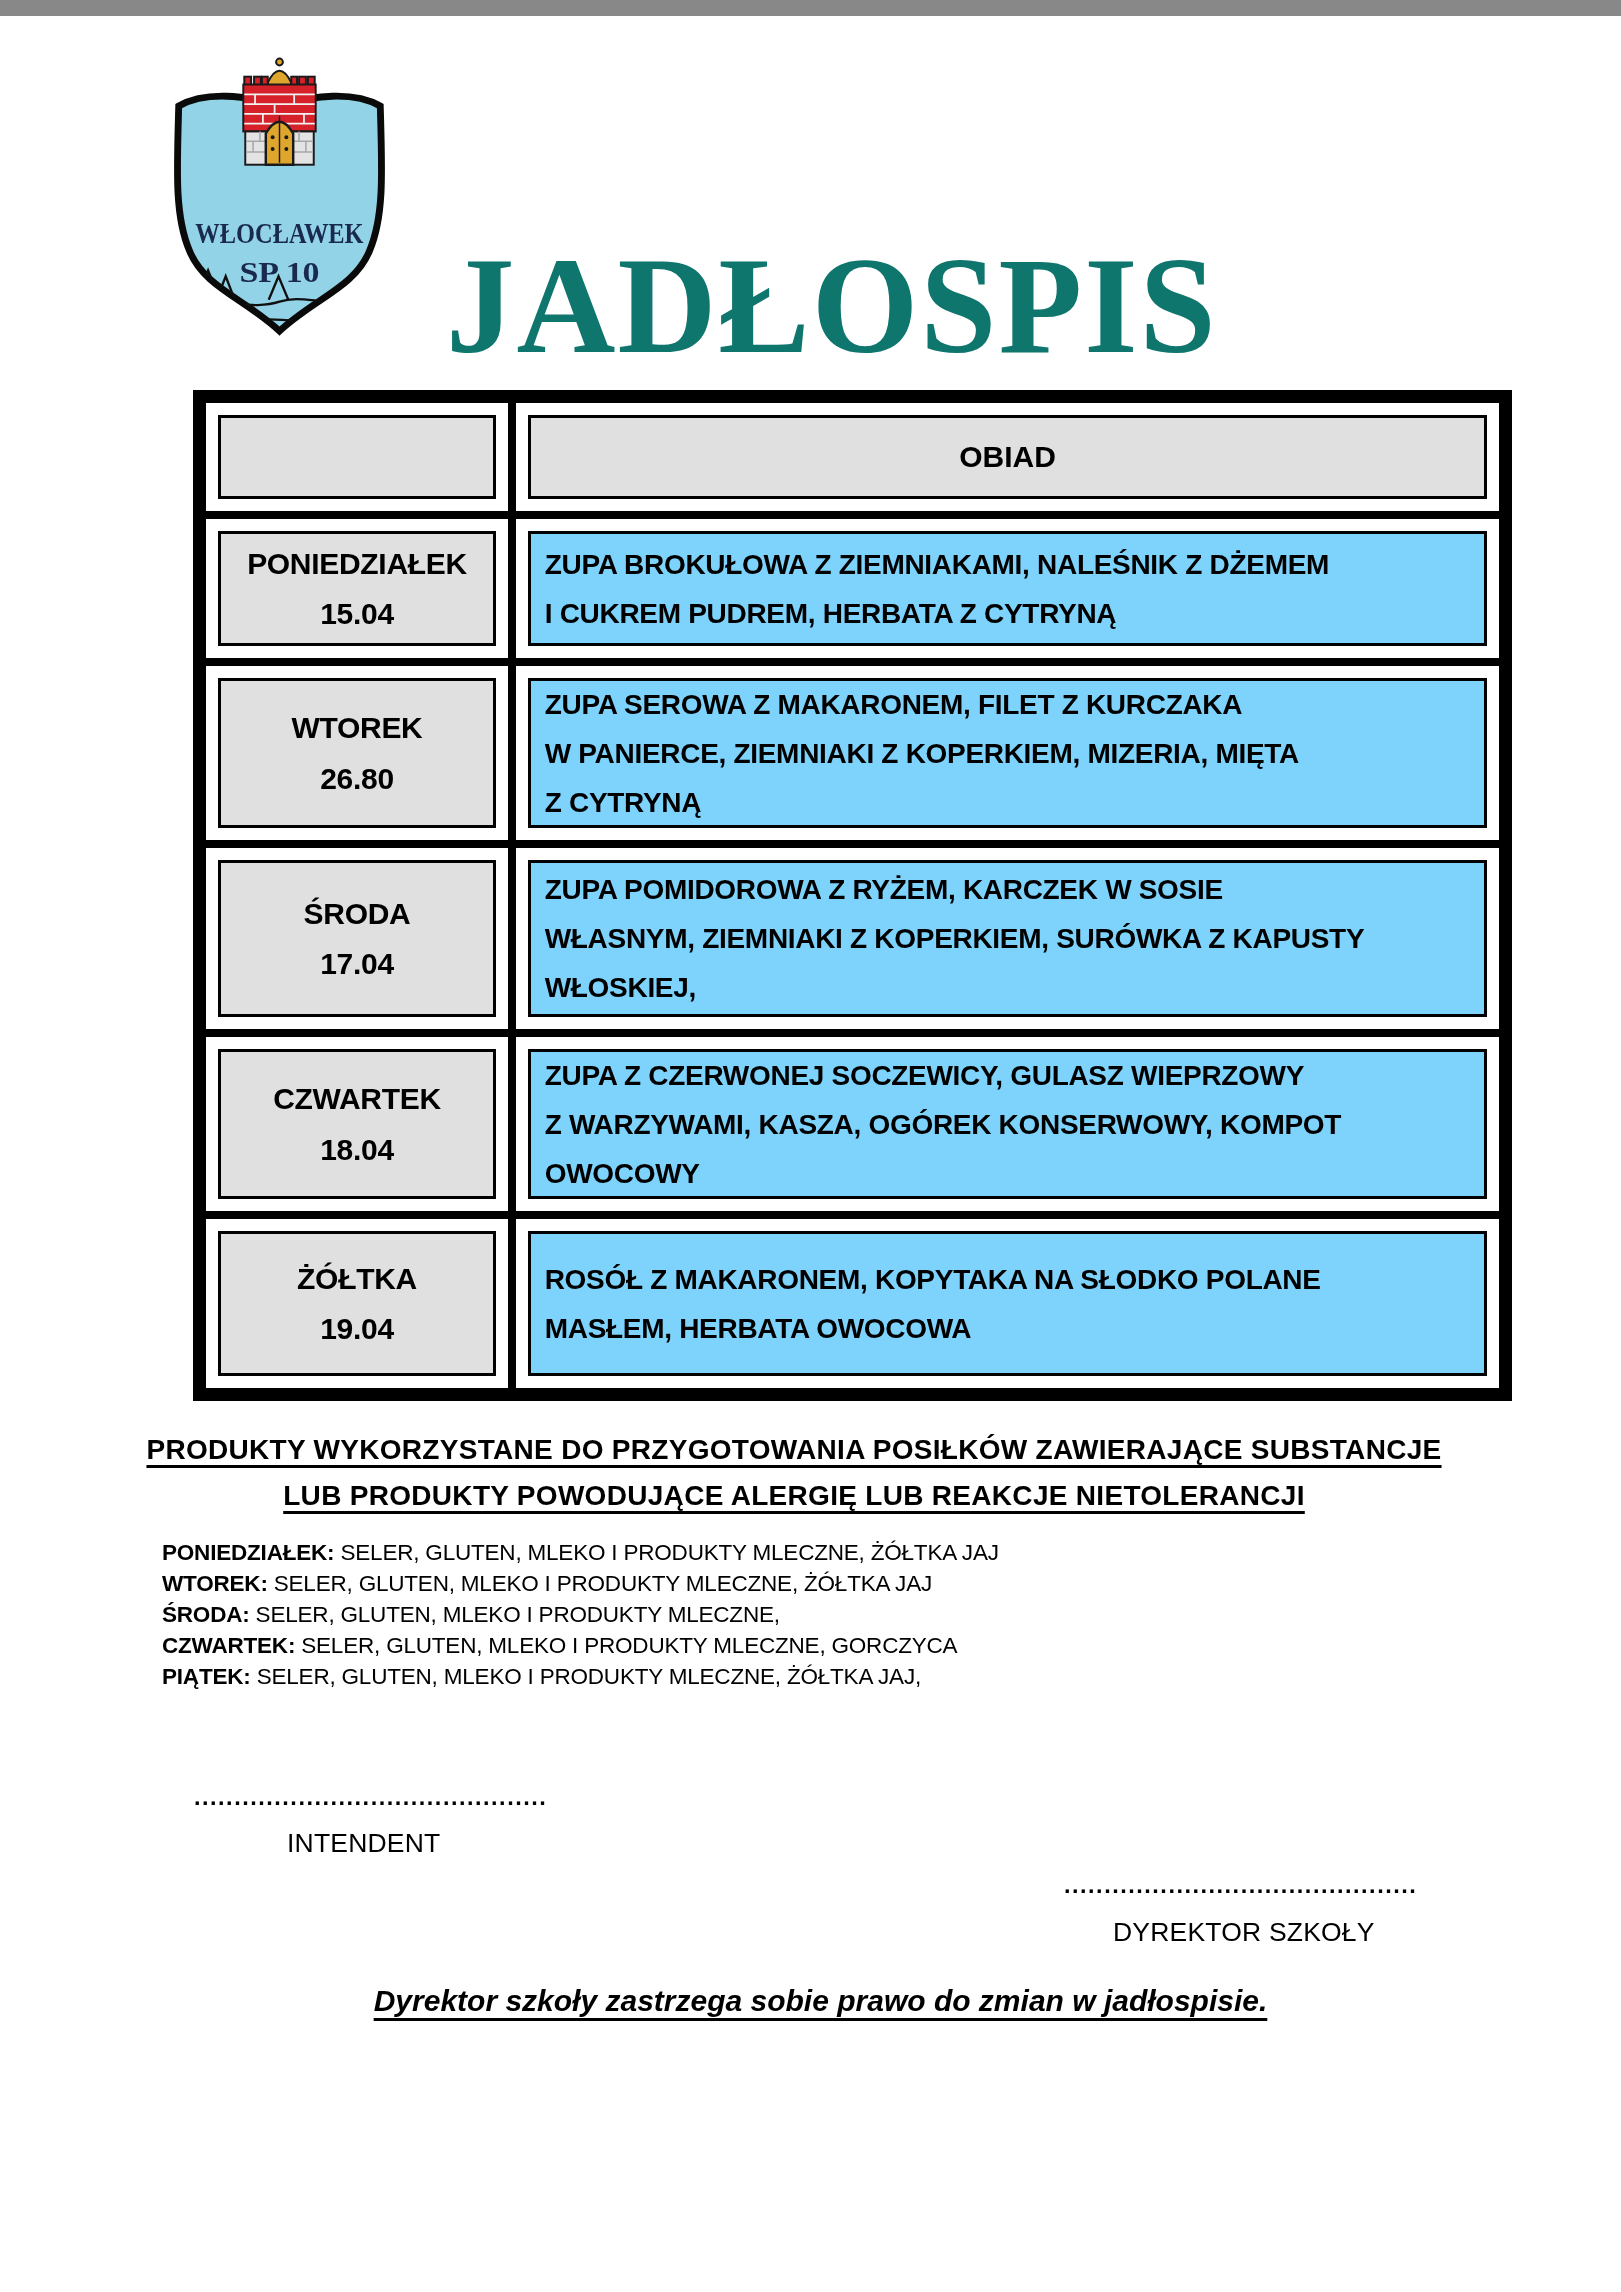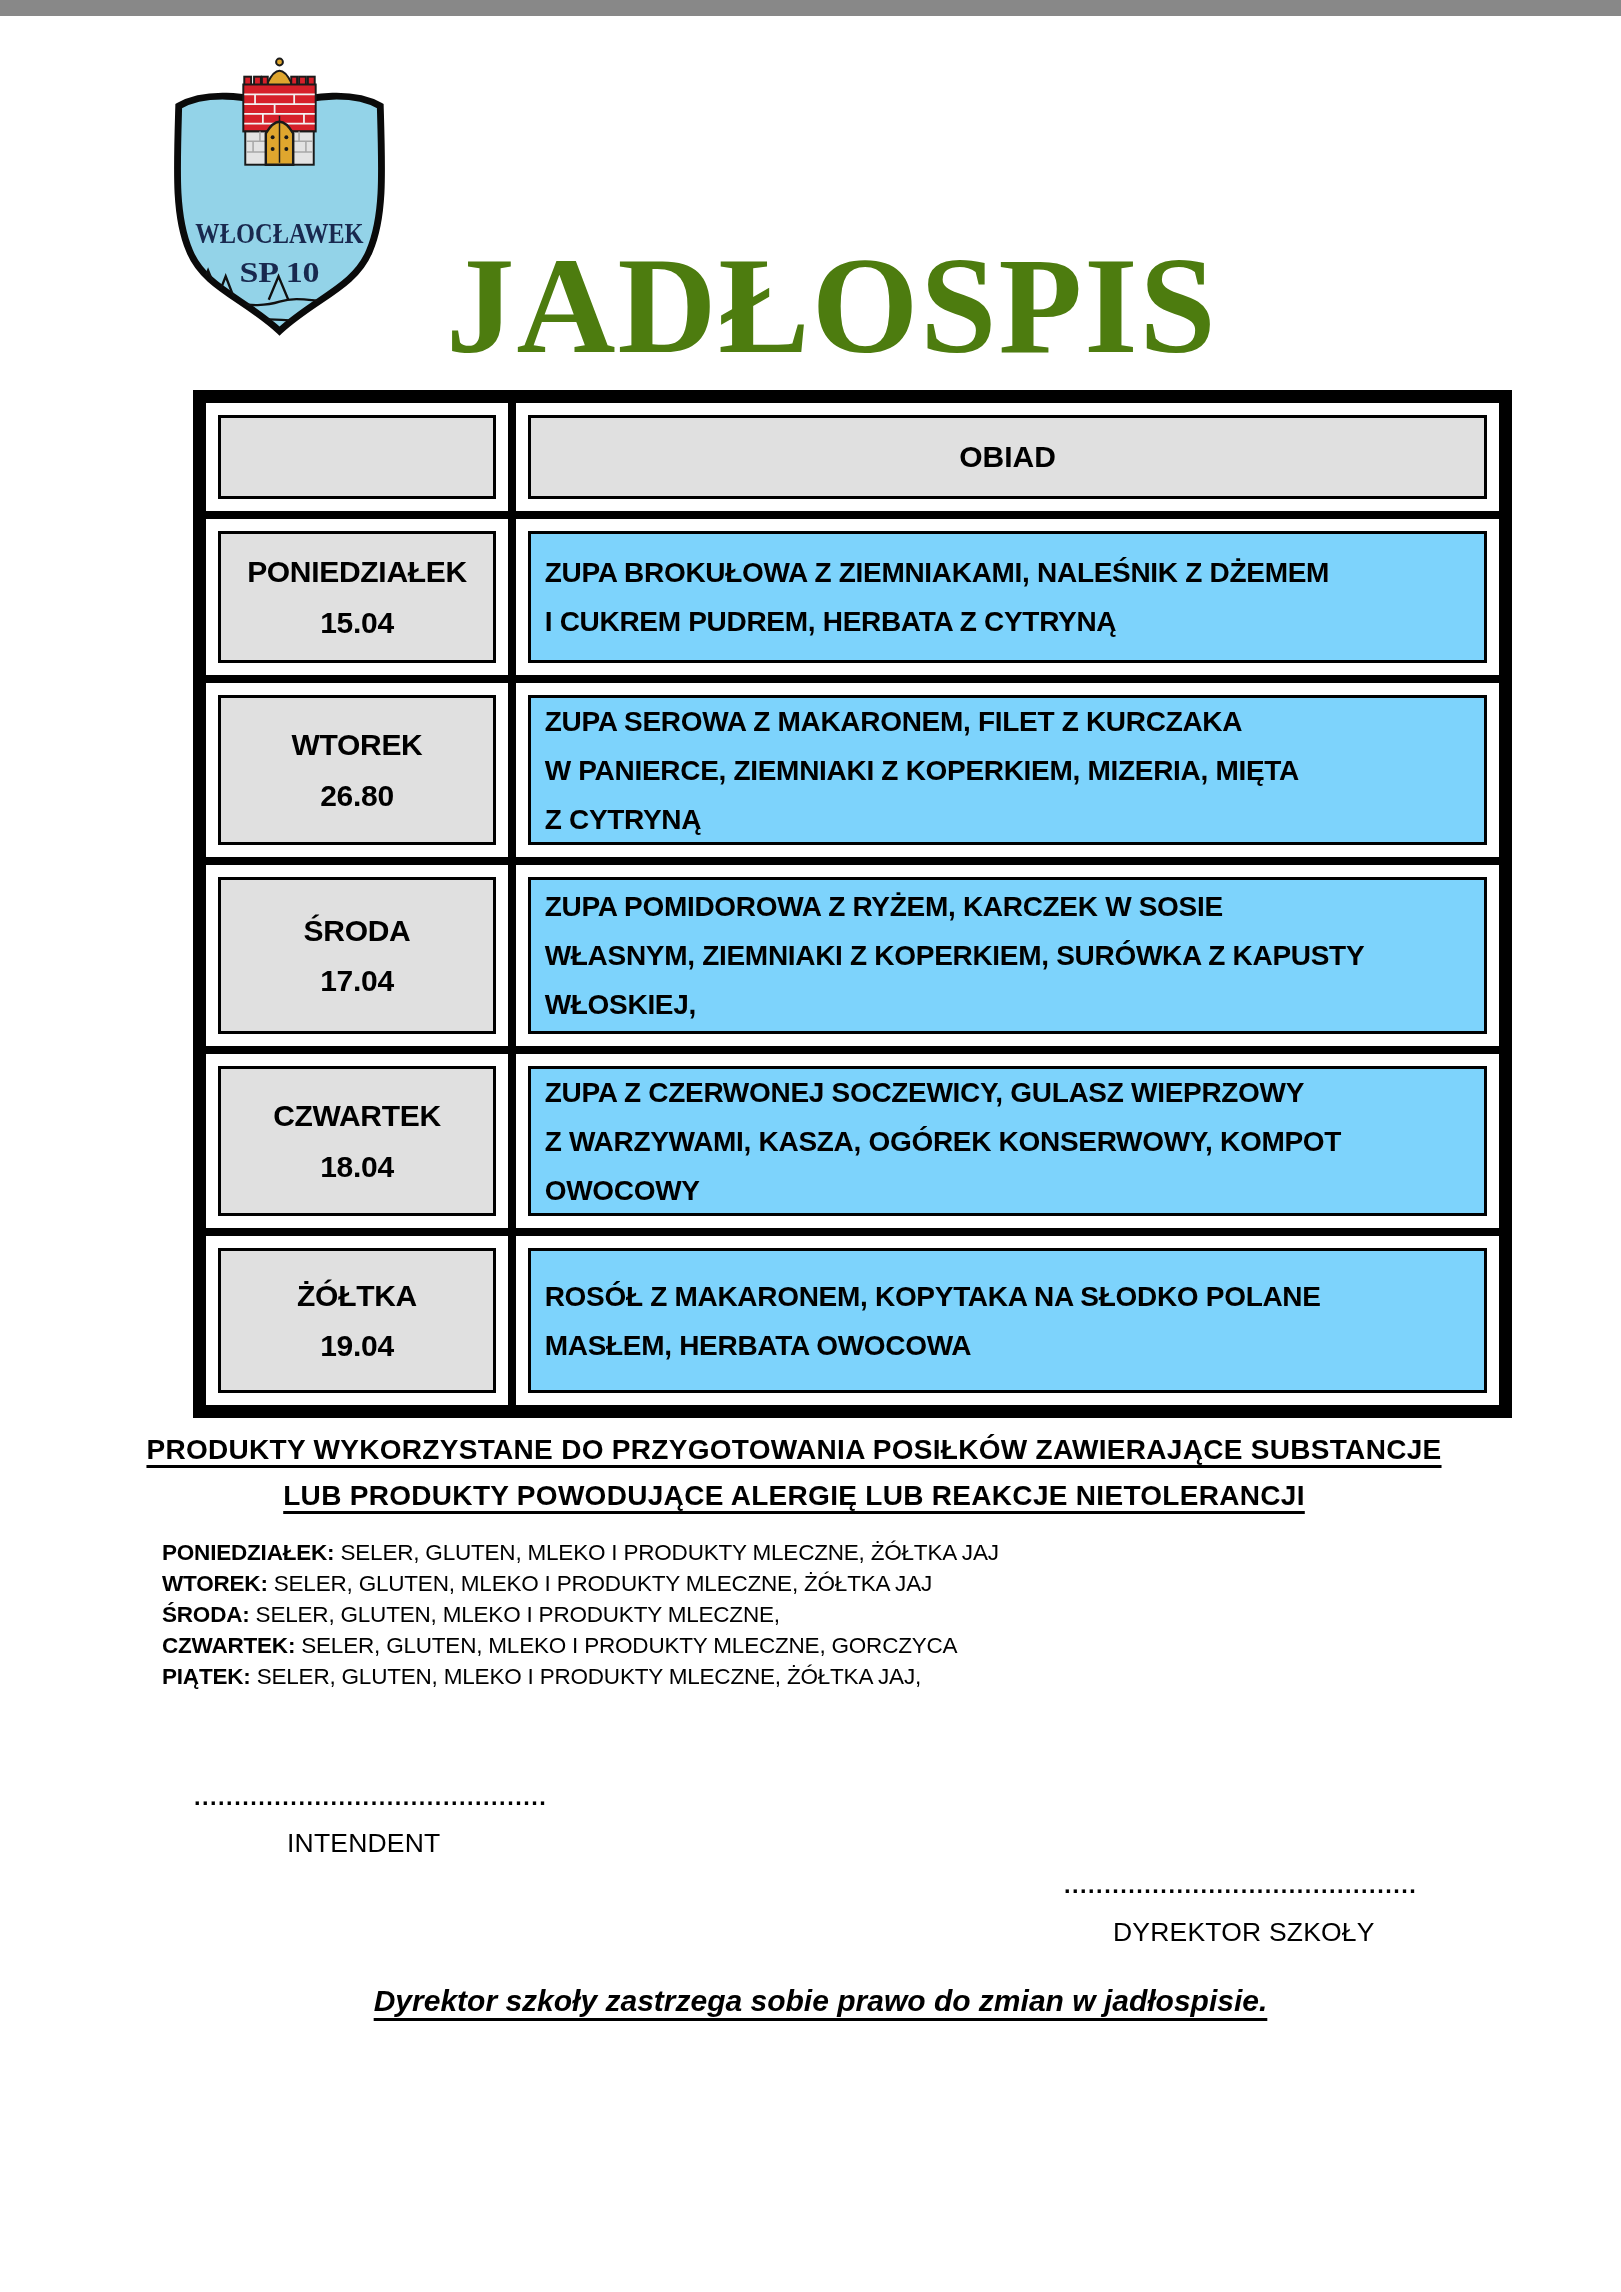--- a/index.html
+++ b/index.html
@@ -14,21 +14,21 @@
     overflow: hidden;
     margin: 16px auto;
   }
 
   
   .logo { position: absolute; left: 167px; top: 39px; }
   .doc-title {
     position: absolute; left: 446px; top: 222px;
     font-family: "Liberation Serif", serif;
     font-weight: bold; font-size: 137px; line-height: 1;
-    letter-spacing: 2px; color: #4d7c0f;
+    letter-spacing: 2px; color: #0f766e;
     white-space: nowrap;
   }
 
   
   .menu-table {
     position: absolute; left: 193px; top: 374px;
     width: 1319px;
     border-collapse: separate;
     border-spacing: 8.8px;
     background: #000;
@@ -47,21 +47,21 @@
   .cell-obiad { background: #e0e0e0; align-items: center; }
   .day-name, .day-date {
     font-weight: bold; font-size: 30px; line-height: 35px; letter-spacing: -0.3px;
   }
   .obiad-label { font-weight: bold; font-size: 30px; }
   .meal-text {
     font-weight: bold; font-size: 28px; line-height: 49px;
     letter-spacing: -0.3px; white-space: pre-line; text-align: left;
   }
   .h-header .cell-inner { height: 84px; }
-  .h-r1 .cell-inner { height: 132px; }
+  .h-r1 .cell-inner { height: 115px; }
   .h-r2 .cell-inner { height: 150px; }
   .h-r3 .cell-inner { height: 157px; }
   .h-r4 .cell-inner { height: 150px; }
   .h-r5 .cell-inner { height: 145px; }
 
   
   .allergen-heading {
     position: absolute; left: 0; top: 1411px; width: 1588px;
     text-align: center;
     font-weight: bold; font-size: 28px; line-height: 46px;

